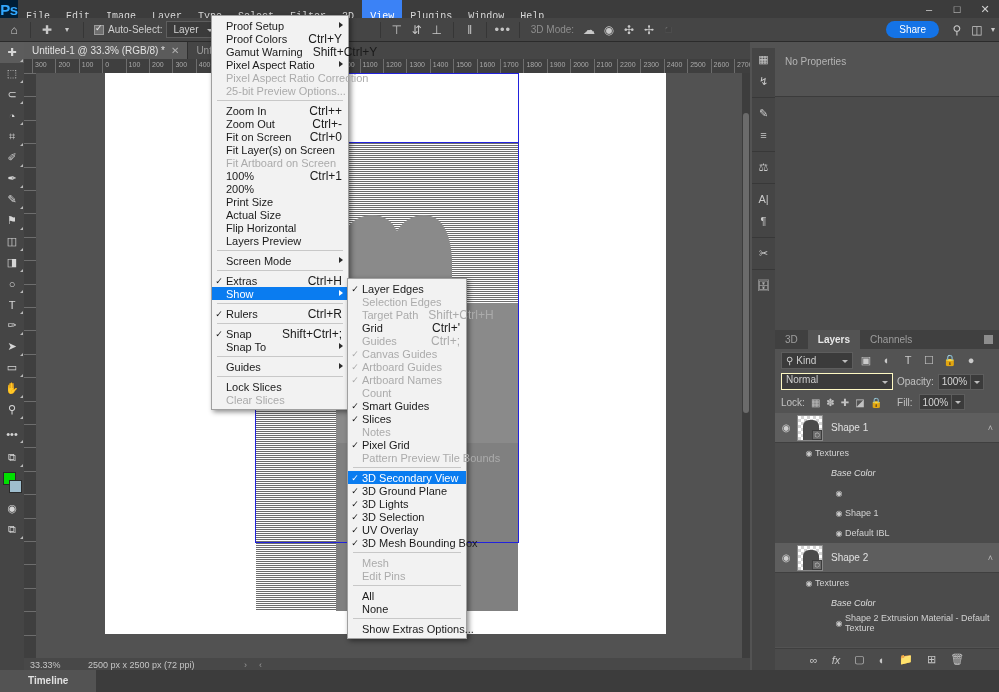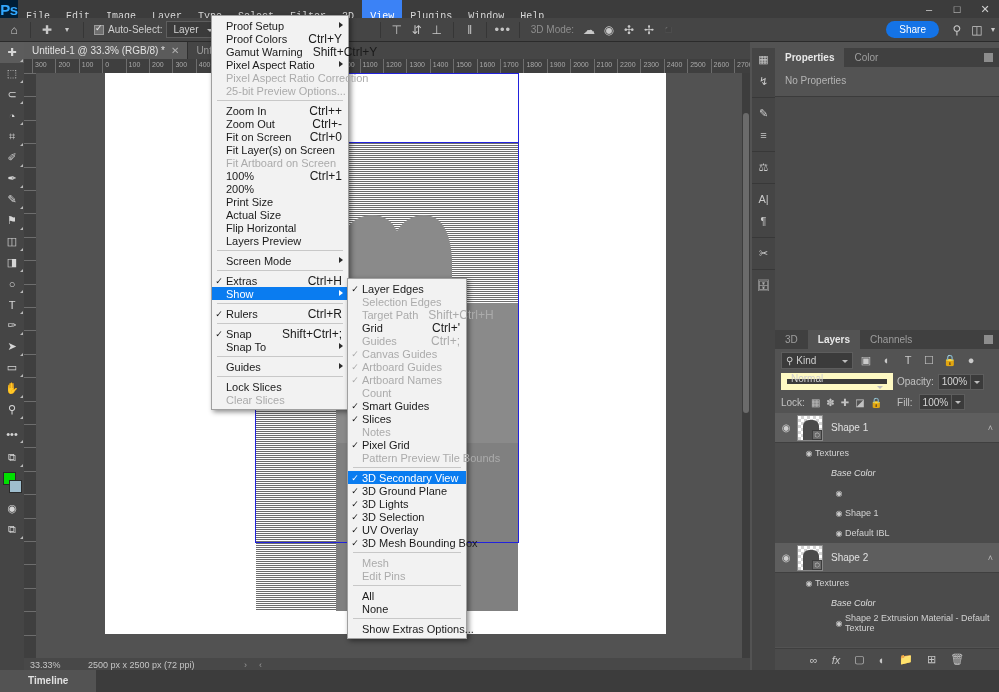--- a/index.html
+++ b/index.html
@@ -242,22 +242,22 @@
     content: ""; position: absolute; right: 4px; top: 7px;
     border-left: 3px solid transparent; border-right: 3px solid transparent;
     border-top: 3px solid #bdbdbd;
   }
   .filt-ico { width: 16px; height: 16px; display: flex;
     align-items: center; justify-content: center; color: #cacaca; font-size: 11px; }
   .lyr-row2 {
     height: 21px; display: flex; align-items: center; gap: 4px; padding: 0 6px;
   }
   .blend-select {
-    width: 112px; height: 17px; background: #3b3b3b; border: 6px solid #fef9c3;
-    display: flex; align-items: flex-end; padding: 0 4px; font-size: 10px;
+    width: 112px; height: 17px; background: #3b3b3b; border: 1px solid #fef9c3;
+    display: flex; align-items: flex-start; padding: 0 4px; font-size: 10px;
     color: #cfcfcf; position: relative;
   }
   .blend-select:after {
     content: ""; position: absolute; right: 4px; top: 7px;
     border-left: 3px solid transparent; border-right: 3px solid transparent;
     border-top: 3px solid #bdbdbd;
   }
   .num-field {
     height: 16px; background: #3b3b3b; border: 1px solid #5d5d5d;
     font-size: 10px; color: #d5d5d5; padding: 0 3px; display: flex;
@@ -587,25 +587,20 @@
     <div class="rail-sep"></div>
     <div class="rail-ico">A|</div>
     <div class="rail-ico">¶</div>
     <div class="rail-sep"></div>
     <div class="rail-ico">✂</div>
     <div class="rail-sep"></div>
     <div class="rail-ico">🗄</div>
   </div>
 
   <div class="panel-props">
-    <div class="panel-tabs">
-      <div class="ptab active">Properties</div>
-      <div class="ptab">Color</div>
-      <div class="panel-menu"></div>
-    </div>
     <div class="props-empty">No Properties</div>
     <div class="props-body"></div>
   </div>
 
   <div class="panel-layers">
     <div class="panel-tabs">
       <div class="ptab">3D</div>
       <div class="ptab active">Layers</div>
       <div class="ptab">Channels</div>
       <div class="panel-menu"></div>

